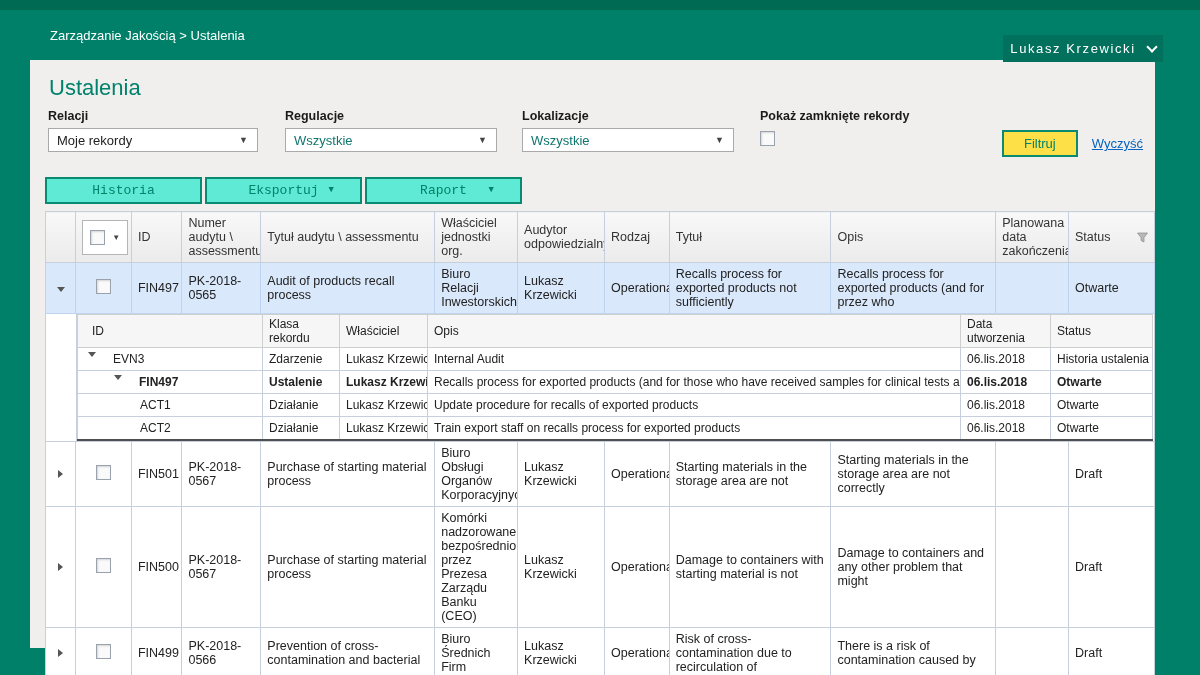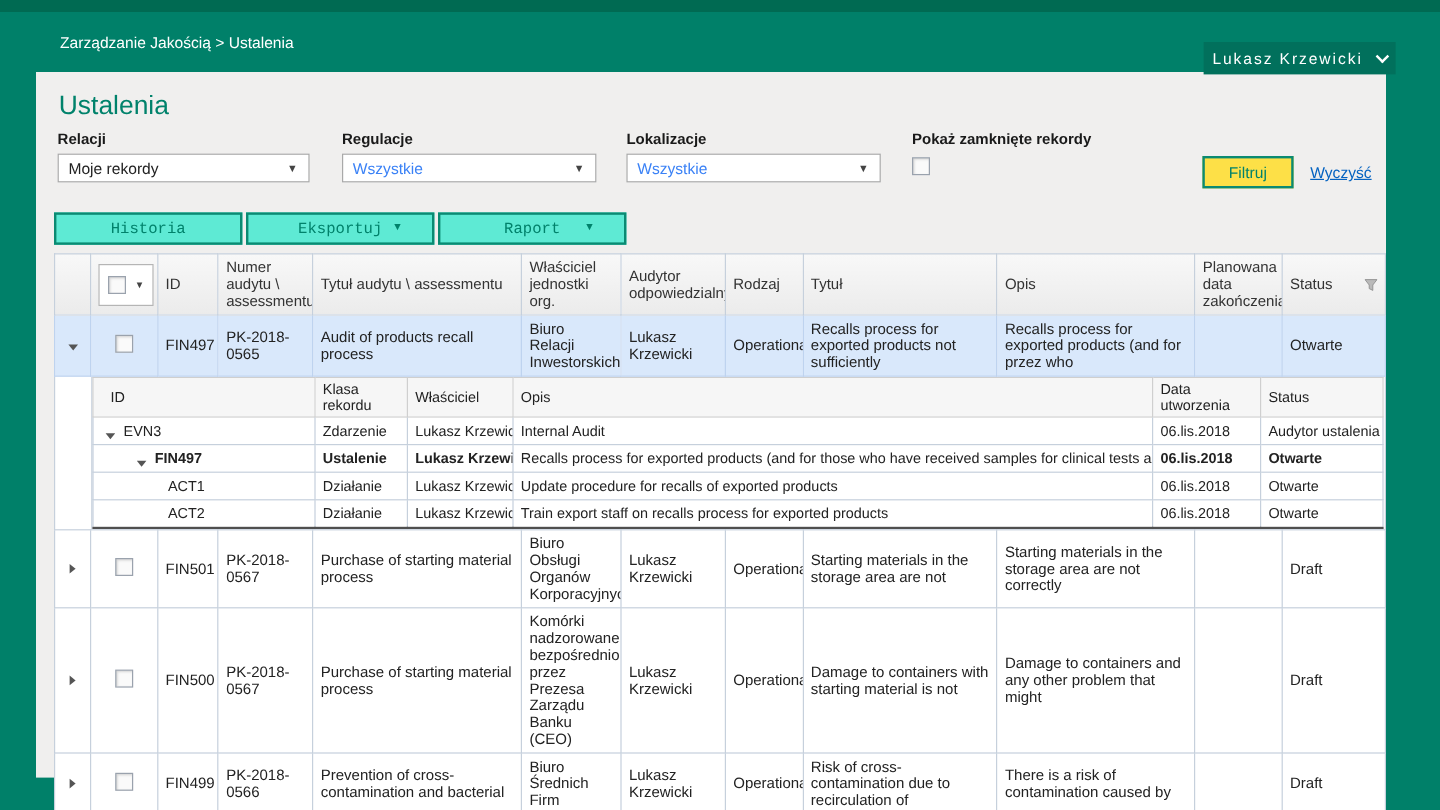--- a/index.html
+++ b/index.html
@@ -27,21 +27,21 @@
   }
   .page-title { color:#00826B; font-size:22px; margin:15px 0 0 19px; font-weight:400; }
   .filters { position:relative; height:60px; margin-top:8px; }
   .field { position:absolute; top:0; }
   .f-label { font-size:12.5px; font-weight:bold; color:#1a1a1a; margin-bottom:5px; display:block; }
   .fake-select {
     height:24px; background:#fff; border:1px solid #a9a9a9; font-size:13px;
     display:flex; align-items:center; padding:0 8px; position:relative; cursor:pointer;
   }
   .fake-select .sel-caret { position:absolute; right:9px; font-size:9px; color:#444; }
-  .sel-gray { color:#3b82f6; }
+  .sel-gray { color:#0f766e; }
   .chk {
     display:inline-block; width:15px; height:15px; border:1px solid #9aa2ad;
     background:#fafafa; box-shadow:inset 1px 1px 2px rgba(0,0,0,0.15); cursor:pointer;
   }
   .filter-actions { position:absolute; top:21px; right:12px; display:flex; align-items:center; }
   .btn-filtruj {
     width:76px; height:27px; background:#fde047; border:2px solid #0b8a72; color:#00826B;
     font-size:13px; font-family:inherit; cursor:pointer;
   }
   .link-clear { color:#0563C1; text-decoration:underline; font-size:13px; margin-left:14px; cursor:pointer; }
@@ -73,21 +73,21 @@
   td.nested-cell { padding:0 5px 0 30px !important; background:#fff; }
   .nested-wrap { border-left:1px solid #c6d0dc; }
   table.sub { table-layout:fixed; width:100%; border-collapse:collapse; font-size:12px;
     border-bottom:2px solid #4f4f4f; }
   table.sub th { background:#f6f6f6; border:1px solid #cfcfcf; font-weight:400; color:#222;
     padding:2px 6px; height:21px; text-align:left; }
   table.sub td { padding:4px 6px; height:22px; white-space:nowrap; overflow:hidden; text-align:left; }
   .s0{width:185px}.s1{width:77px}.s2{width:88px}.s3{width:533px}.s4{width:90px}.s5{width:102px}
   tr.srow-bold td { font-weight:bold; }
   tr.srow-bold td.opis-cell { font-weight:normal; }
-  .id-flex { display:flex; align-items:flex-end; gap:7px; }
+  .id-flex { display:flex; align-items:flex-start; gap:17px; }
 </style>
 </head>
 <body>
 
 <div class="topstrip"></div>
 <div class="breadcrumb-bar">
   <span class="breadcrumb">Zarządzanie Jakością &gt; Ustalenia</span>
 </div>
 <div class="user-menu">
   <span>Lukasz Krzewicki</span>
@@ -197,21 +197,21 @@
                     <td class="s0">
                       <span class="id-flex" style="padding-left:4px">
                         <span class="tri-d"></span>
                         <span>EVN3</span>
                       </span>
                     </td>
                     <td class="s1">Zdarzenie</td>
                     <td class="s2">Lukasz Krzewicki</td>
                     <td class="s3 opis-cell">Internal Audit</td>
                     <td class="s4">06.lis.2018</td>
-                    <td class="s5">Audytor ustalenia</td>
+                    <td class="s5">Historia ustalenia</td>
                   </tr>
                   <tr class="srow-bold">
                     <td class="s0">
                       <span class="id-flex" style="padding-left:30px">
                         <span class="tri-d"></span>
                         <span>FIN497</span>
                       </span>
                     </td>
                     <td class="s1">Ustalenie</td>
                     <td class="s2">Lukasz Krzewicki</td>

